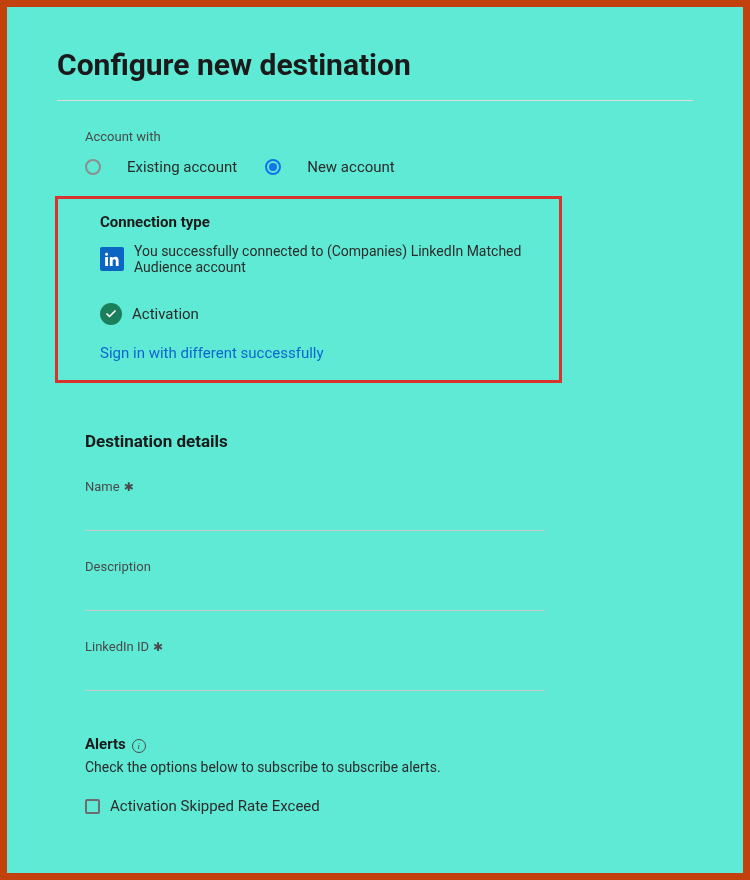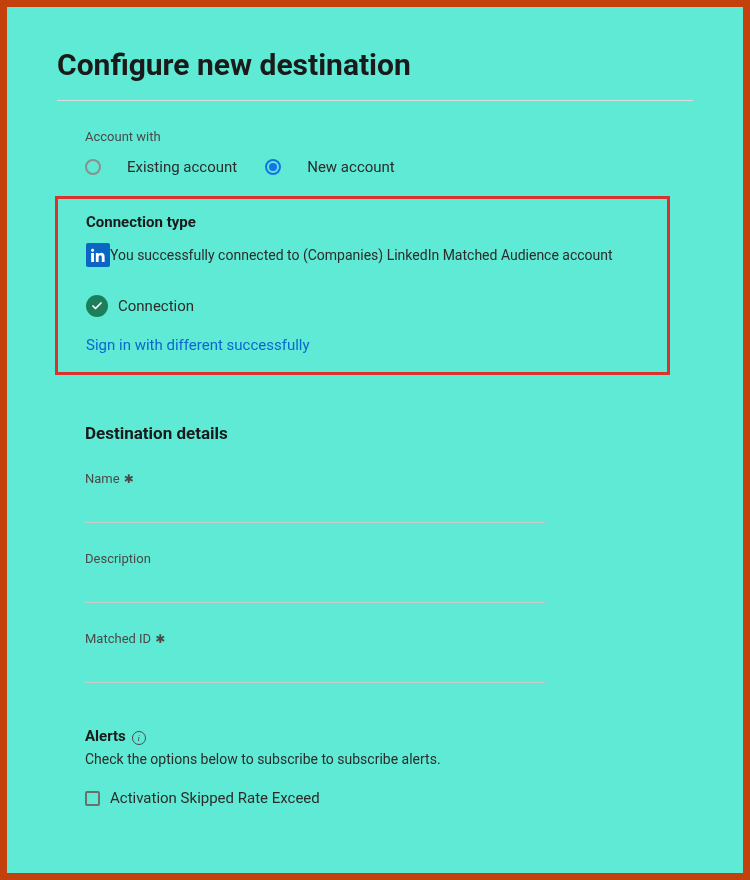--- a/index.html
+++ b/index.html
@@ -71,35 +71,35 @@
       background: #1473e6;
     }
     .radio-label {
       font-size: 15px;
       color: #2c2c2c;
     }
     .highlight-box {
       border: 3px solid #d9332e;
       margin-top: 20px;
       margin-left: 0px;
-      padding: 14px 28px 18px 28px;
-      width: 615px;
+      padding: 14px 28px 18px 42px;
+      width: 507px;
       position: relative;
       left: -2px;
     }
     .connection-heading {
       font-size: 15px;
       font-weight: 700;
       color: #1a1a1a;
       margin-bottom: 12px;
     }
     .connection-row {
       display: flex;
       align-items: center;
-      gap: 0;
+      gap: 10px;
       margin-bottom: 28px;
     }
     .linkedin-icon {
       width: 24px;
       height: 24px;
       background: #0a66c2;
       color: white;
       display: flex;
       align-items: center;
       justify-content: center;
@@ -247,21 +247,21 @@
           </svg>
       </span>
       <span class="connection-text">You successfully connected to (Companies) LinkedIn Matched Audience account</span>
     </div>
     <div class="status-row">
       <span class="check-circle">
         <svg width="12" height="12" viewBox="0 0 24 24" fill="none" stroke="white" stroke-width="3.5" stroke-linecap="round" stroke-linejoin="round">
             <polyline points="20 6 9 17 4 12"></polyline>
           </svg>
       </span>
-      <span class="status-label">Connection</span>
+      <span class="status-label">Activation</span>
     </div>
     <a class="link">Sign in with different successfully</a>
   </div>
 
   <div class="section">
     <div class="details-heading">Destination details</div>
 
     <div class="field">
       <div class="field-label">
         <span>Name</span>
@@ -272,21 +272,21 @@
 
     <div class="field">
       <div class="field-label">
         <span>Description</span>
       </div>
       <input type="text" class="text-input" value="" style="">
     </div>
 
     <div class="field">
       <div class="field-label">
-        <span>Matched ID</span>
+        <span>LinkedIn ID</span>
         <span class="required-star">✱</span>
       </div>
       <input type="text" class="text-input" value="" style="">
     </div>
 
     <div class="alerts-heading">
       <span>Alerts</span>
       <span class="info-circle">i</span>
     </div>
     <div class="alerts-desc">Check the options below to subscribe to subscribe alerts.</div>

